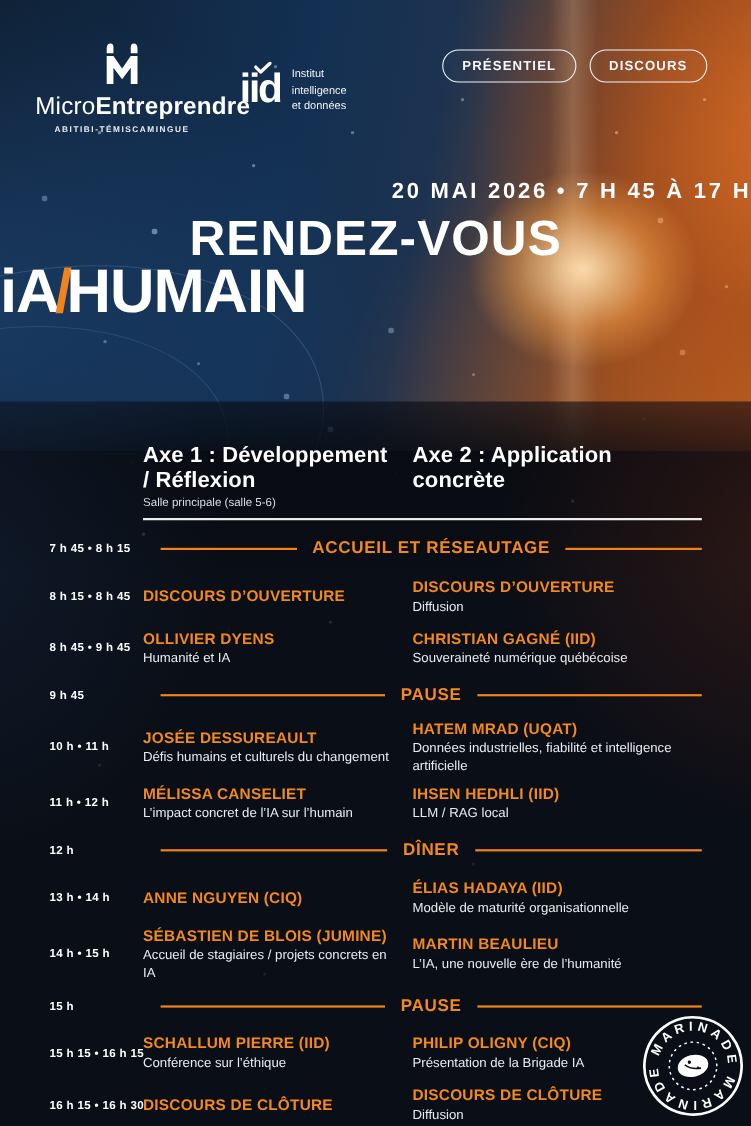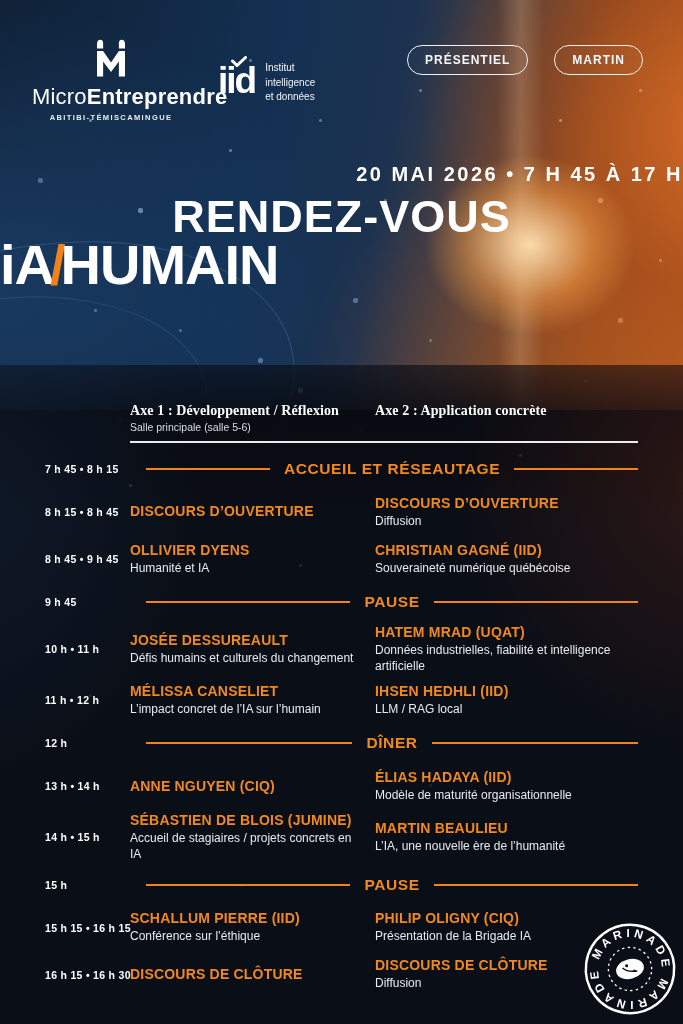--- a/index.html
+++ b/index.html
@@ -44,21 +44,21 @@
   .micro-name{font-size:22px;color:#fff;letter-spacing:.2px;}
   .micro-name .light{font-weight:400;}
   .micro-name .bold{font-weight:700;}
   .micro-region{font-size:7.5px;font-weight:700;letter-spacing:1.4px;color:#e9eef4;margin-top:3px;}
   
   .logo-iid{position:absolute;left:218px;top:56px;display:flex;align-items:flex-start;}
   .iid-glyph{position:relative;font-size:37px;font-weight:800;letter-spacing:-2px;line-height:1;padding-top:6px;}
   .iid-check{position:absolute;top:0;left:13px;}
   .iid-text{margin-left:10px;font-size:10px;line-height:14.5px;color:#f2f5f9;padding-top:5px;}
   
-  .pills{position:absolute;right:40px;top:45px;display:flex;gap:26px;}
+  .pills{position:absolute;right:40px;top:45px;display:flex;gap:12px;}
   .pill{border:1.6px solid #eef2f7;border-radius:16px;padding:7px 17px;font-size:12px;
     font-weight:700;letter-spacing:1px;color:#f4f7fb;background:rgba(255,255,255,.02);cursor:pointer;}
   
   .date-line{position:absolute;top:163px;width:100%;text-align:right;font-size:20px;font-weight:700;
     letter-spacing:2.5px;color:#fff;}
   .title1{position:absolute;top:194px;width:100%;text-align:center;font-size:45px;font-weight:800;
     letter-spacing:1px;color:#fff;line-height:1;}
   .title2{position:absolute;top:238px;width:100%;text-align:left;font-size:56px;font-weight:800;
     letter-spacing:-1px;color:#fff;line-height:.95;}
   .title2 .slash{color:#F2831B;font-weight:800;margin:0 -4px;}
@@ -69,21 +69,21 @@
       radial-gradient(420px 420px at 106% 18%, rgba(140,50,22,.28), rgba(140,50,22,0) 65%),
       radial-gradient(380px 460px at -6% 20%, rgba(45,90,150,.16), rgba(45,90,150,0) 65%),
       linear-gradient(180deg, rgba(8,11,18,.62) 0px, rgba(8,11,18,.92) 55px, rgba(9,12,19,.99) 110px, #0a0e16 160px);
   }
   .sched-dots{position:absolute;top:0;left:0;width:1px;height:1px;border-radius:50%;
     box-shadow:130px 120px 0 1px rgba(160,195,235,.18), 300px 200px 0 1px rgba(160,195,235,.14),
       520px 90px 0 1px rgba(220,170,130,.16), 90px 330px 0 1px rgba(160,195,235,.12),
       430px 420px 0 1px rgba(180,200,230,.1), 240px 520px 0 1px rgba(160,195,235,.1);}
   .sched-content{position:absolute;left:45px;top:38px;width:593px;}
   .hdr-row{display:grid;grid-template-columns:85px 245px 1fr;align-items:start;}
-  .col-hdr-title{font-size:14px;font-weight:700;color:#fff;letter-spacing:.1px;font-family:Liberation Serif, serif;}
+  .col-hdr-title{font-size:20px;font-weight:700;color:#fff;letter-spacing:.1px;}
   .col-hdr-sub{font-size:10.5px;color:#d9dee5;margin-top:2px;}
   .hdr-rule-row{display:grid;grid-template-columns:85px 1fr;}
   .hdr-rule{border-top:2px solid rgba(255,255,255,.92);margin-top:8px;margin-bottom:9px;}
   .row{display:grid;grid-template-columns:85px 245px 1fr;align-items:center;margin-bottom:5px;}
   .row.break{grid-template-columns:85px 1fr;min-height:34px;gap:16px;}
   .row.session{min-height:42px;}
   .time{font-size:10.5px;font-weight:700;color:#fff;letter-spacing:.3px;white-space:nowrap;}
   .cell{padding-right:14px;}
   .stitle{font-size:14px;font-weight:800;color:#F2891E;letter-spacing:.2px;line-height:1.22;}
   .ssub{font-size:12px;color:#e8ebef;line-height:1.3;margin-top:2px;}
@@ -128,21 +128,21 @@
         </div>
         <div class="iid-text">
           <div>Institut</div>
           <div>intelligence</div>
           <div>et données</div>
         </div>
       </div>
 
       <div class="pills">
         <div class="pill">PRÉSENTIEL</div>
-        <div class="pill">MARTIN</div>
+        <div class="pill">DISCOURS</div>
       </div>
     </div>
 
     <div class="date-line">20 MAI 2026  •  7 H 45 À 17 H</div>
     <div class="title1">RENDEZ-VOUS</div>
     <div class="title2"><span>iA</span><span class="slash">/</span><span>HUMAIN</span></div>
   </div>
 
   <div class="schedule">
     <div class="sched-dots"></div>

